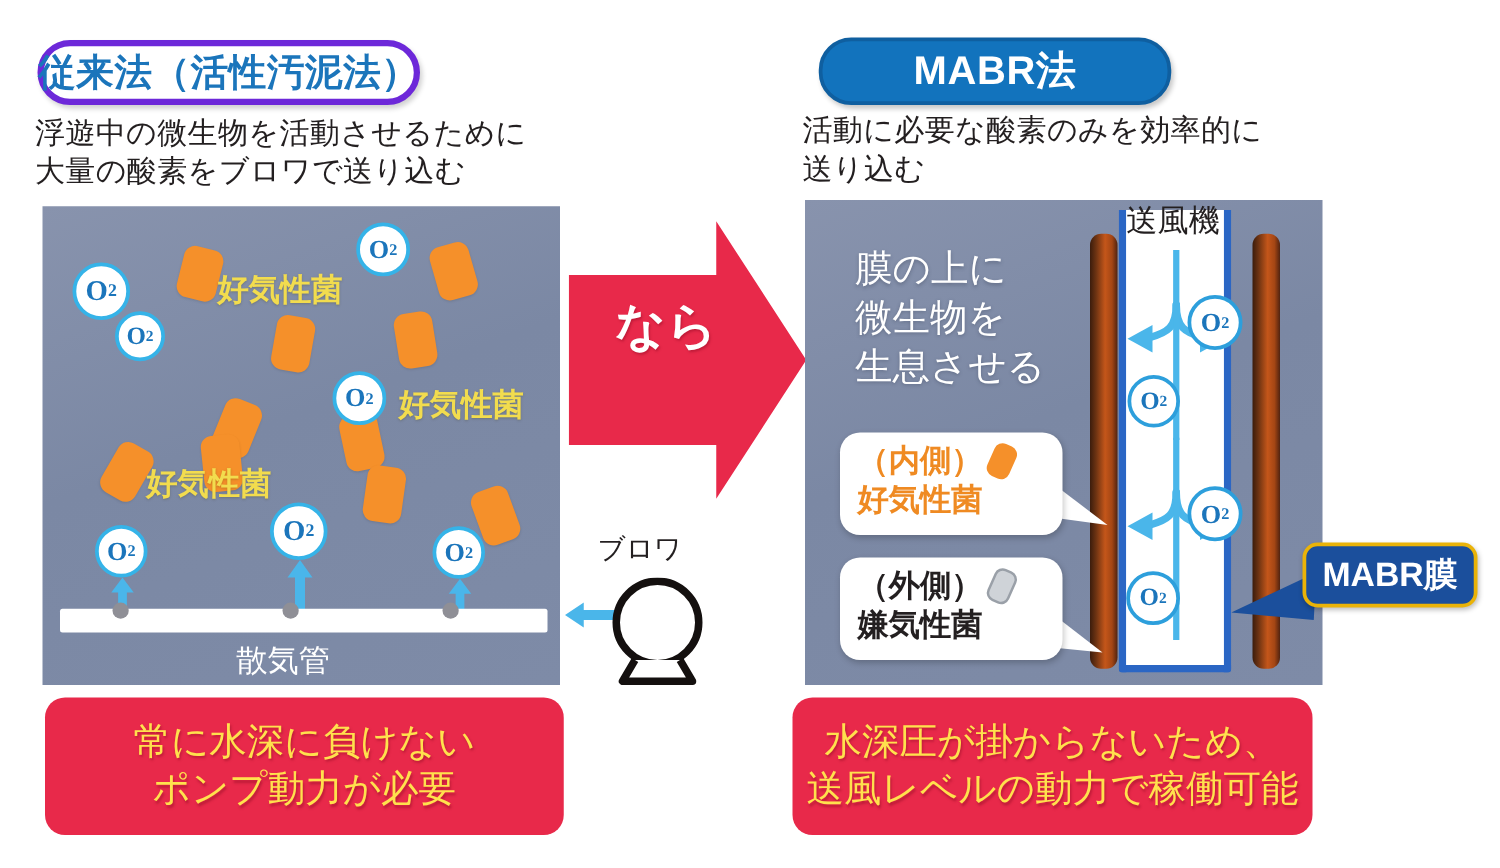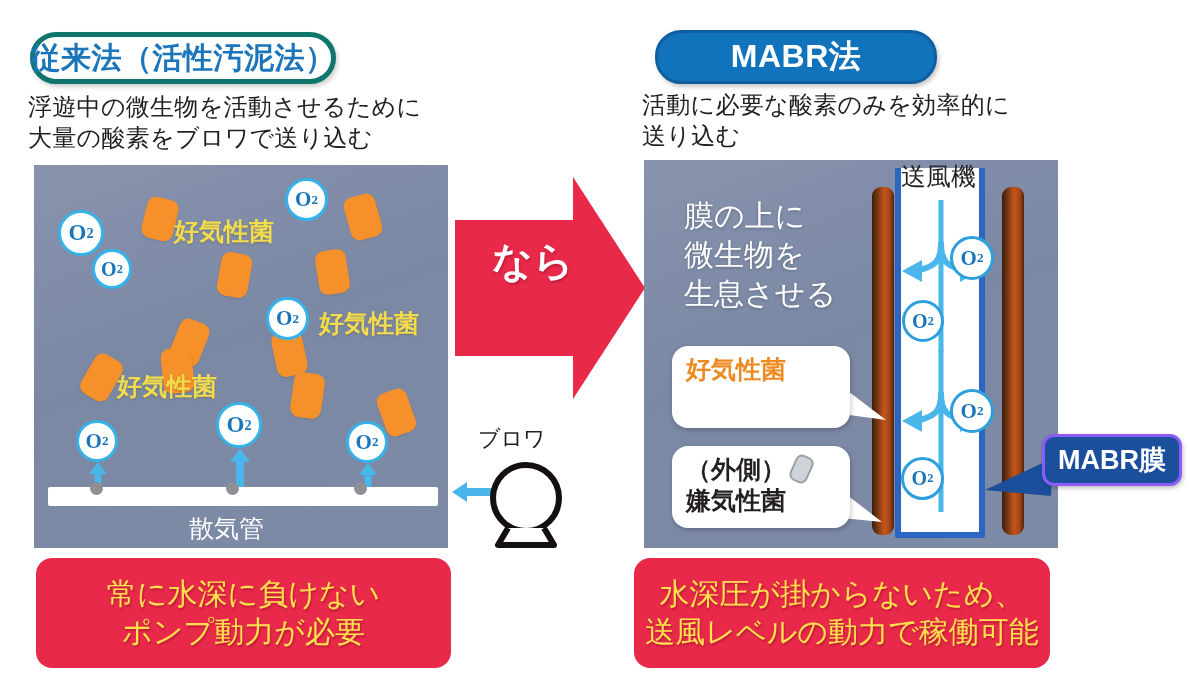--- a/index.html
+++ b/index.html
@@ -35,21 +35,21 @@
     font-weight: bold;
     white-space: nowrap;
     letter-spacing: 0.5px;
   }
   .pill-outline {
     left: 30px;
     top: 32px;
     width: 306px;
     height: 52px;
     background: #ffffff;
-    border: 5px solid #0f766e;
+    border: 5px solid #6d28d9;
     color: #1b75bb;
     font-size: 30px;
     box-shadow: 2px 3px 4px rgba(0,0,0,0.18);
   }
   .pill-filled {
     left: 55px;
     top: 30px;
     width: 282px;
     height: 54px;
     background: #1273bd;
@@ -243,21 +243,21 @@
   .cap-gray   { background: #cfd3d8; border: 2px solid #9aa0a8; box-sizing: border-box; }
   .callout-tail { position: absolute; }
 
   .mabr-film-callout {
     position: absolute;
     left: 1042px;
     top: 434px;
     width: 140px;
     height: 52px;
     background: #1b4f9c;
-    border: 3px solid #8b5cf6;
+    border: 3px solid #eab308;
     border-radius: 12px;
     display: flex;
     align-items: center;
     justify-content: center;
     color: #ffffff;
     font-size: 27px;
     font-weight: bold;
     box-sizing: border-box;
     box-shadow: 1px 2px 4px rgba(0,0,0,0.25);
   }
@@ -431,20 +431,24 @@
 <div class="o2" style="left:901px; top:457px; width:43px; height:43px; font-size:20px; background:#ffffff; border-color:#2d9fdc;">
   <span>O</span>
     <sub>2</sub>
 </div>
 
 <svg class="callout-tail" style="left:836px; top:380px;" width="52" height="42" viewBox="0 0 52 42">
   <path d="M0 2 L50 40 L6 34 Z" fill="#ffffff"></path>
 </svg>
 <div class="callout callout-inner">
   <div class="callout-line">
+    <span>（内側）</span>
+    <span class="cap cap-orange"></span>
+  </div>
+  <div class="callout-line">
     <span>好気性菌</span>
   </div>
 </div>
 
 <svg class="callout-tail" style="left:838px; top:486px;" width="46" height="40" viewBox="0 0 46 40">
   <path d="M0 2 L44 36 L4 32 Z" fill="#ffffff"></path>
 </svg>
 <div class="callout callout-outer">
   <div class="callout-line">
     <span>（外側）</span>

